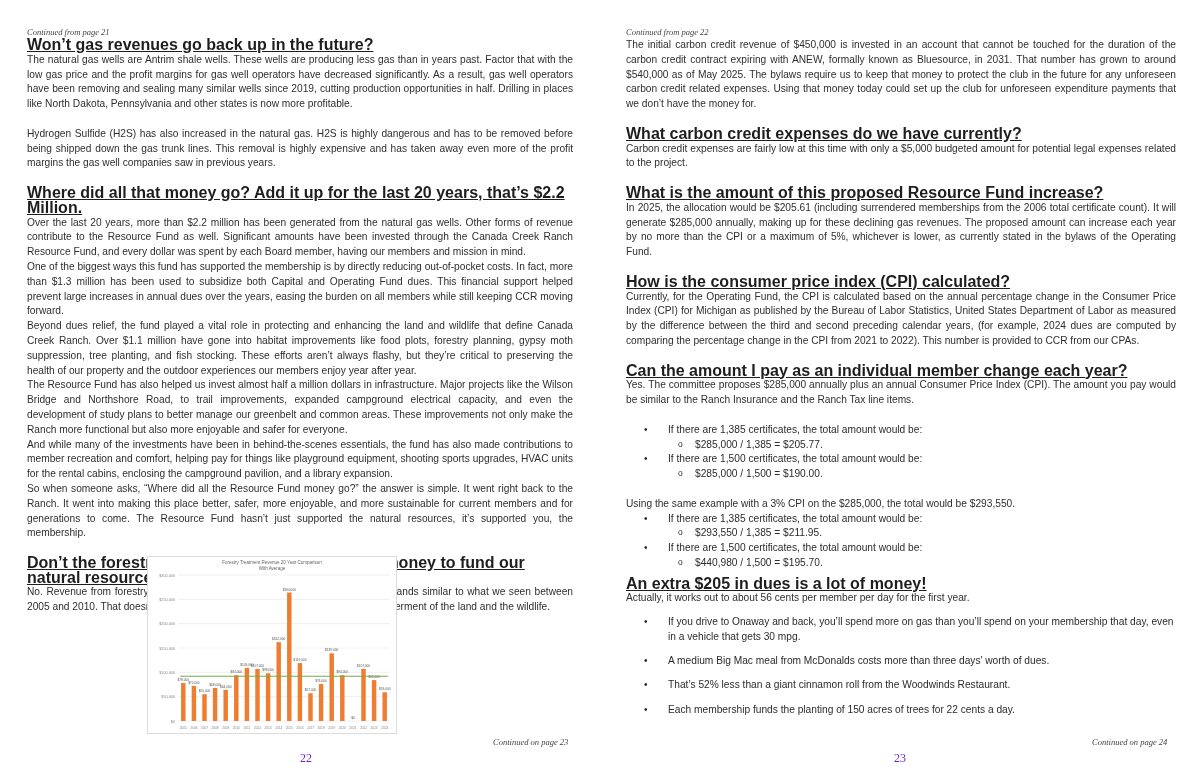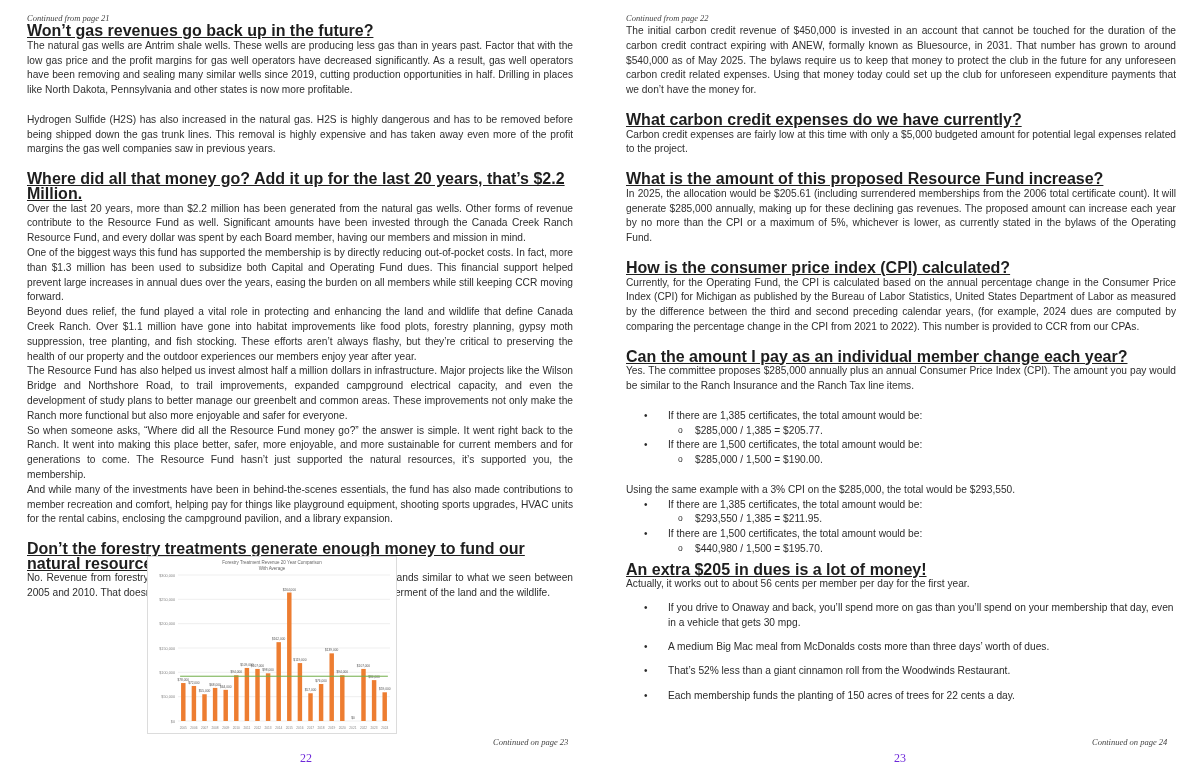--- a/index.html
+++ b/index.html
@@ -1,21 +1,21 @@
 <!DOCTYPE html>
 <html><head>
 <meta charset="utf-8">
 <style>
   * { box-sizing: border-box; margin: 0; padding: 0; }
   html, body { width: 1200px; height: 776px; background: #ffffff; overflow: hidden; }
   body { font-family: "Liberation Sans", sans-serif; color: #2b2b2b; position: relative; }
   .page { position: absolute; top: 0; height: 776px; }
   .page.left { left: 0; width: 600px; }
   .page.right { left: 600px; width: 600px; }
-  .col { position: absolute; top: 12px; }
+  .col { position: absolute; top: 26px; }
   .page.left .col { left: 27px; width: 546px; }
   .page.right .col { left: 26px; width: 550px; }
   .cont-top { font-family: "Liberation Serif", serif; font-style: italic; font-size: 8.5px; color: #444; height: 12px; line-height: 12px; }
   h3 { font-size: 16px; font-weight: bold; text-decoration: underline; line-height: 14.8px; color: #1e1e1e; }
   p { font-size: 10.2px; line-height: 14.8px; text-align: justify; text-align-last: left; color: #2e2e2e; }
   .gap { height: 14.8px; }
   .gap-s { height: 6px; }
   ul.lvl1 { list-style: none; margin-left: 0; }
   ul.lvl1 > li { position: relative; padding-left: 42px; font-size: 10.2px; line-height: 14.8px; }
   ul.lvl1 > li::before { content: "\2022"; position: absolute; left: 18px; top: 0; font-size: 10px; }
@@ -39,22 +39,22 @@
     <p>The natural gas wells are Antrim shale wells.  These wells are producing less gas than in years past.  Factor that with the low gas price and the profit margins for gas well operators have decreased significantly.  As a result, gas well operators have been removing and sealing many similar wells since 2019, cutting production opportunities in half.  Drilling in places like North Dakota, Pennsylvania and other states is now more profitable.</p>
     <div class="gap"></div>
     <p>Hydrogen Sulfide (H2S) has also increased in the natural gas.  H2S is highly dangerous and has to be removed before being shipped down the gas trunk lines.  This removal is highly expensive and has taken away even more of the profit margins the gas well companies saw in previous years.</p>
     <div class="gap"></div>
 
     <h3>Where did all that money go? Add it up for the last 20 years, that’s $2.2 Million.</h3>
     <p>Over the last 20 years, more than $2.2 million has been generated from the natural gas wells. Other forms of revenue contribute to the Resource Fund as well. Significant amounts have been invested through the Canada Creek Ranch Resource Fund, and every dollar was spent by each Board member, having our members and mission in mind.</p>
     <p>One of the biggest ways this fund has supported the membership is by directly reducing out-of-pocket costs. In fact, more than $1.3 million has been used to subsidize both Capital and Operating Fund dues. This financial support helped prevent large increases in annual dues over the years, easing the burden on all members while still keeping CCR moving forward.</p>
     <p>Beyond dues relief, the fund played a vital role in protecting and enhancing the land and wildlife that define Canada Creek Ranch. Over $1.1 million have gone into habitat improvements like food plots, forestry planning, gypsy moth suppression, tree planting, and fish stocking. These efforts aren’t always flashy, but they’re critical to preserving the health of our property and the outdoor experiences our members enjoy year after year.</p>
     <p>The Resource Fund has also helped us invest almost half a million dollars in infrastructure. Major projects like the Wilson Bridge and Northshore Road, to trail improvements, expanded campground electrical capacity, and even the development of study plans to better manage our greenbelt and common areas. These improvements not only make the Ranch more functional but also more enjoyable and safer for everyone.</p>
+    <p>And while many of the investments have been in behind-the-scenes essentials, the fund has also made contributions to member recreation and comfort, helping pay for things like playground equipment, shooting sports upgrades, HVAC units for the rental cabins, enclosing the campground pavilion, and a library expansion.</p>
     <p>So when someone asks, “Where did all the Resource Fund money go?” the answer is simple. It went right back to the Ranch. It went into making this place better, safer, more enjoyable, and more sustainable for current members and for generations to come. The Resource Fund hasn’t just supported the natural resources, it’s supported you, the membership.</p>
-    <p>And while many of the investments have been in behind-the-scenes essentials, the fund has also made contributions to member recreation and comfort, helping pay for things like playground equipment, shooting sports upgrades, HVAC units for the rental cabins, enclosing the campground pavilion, and a library expansion.</p>
     <div class="gap"></div>
 
     <h3>Don’t the forestry treatments generate enough money to fund our natural resource projects?</h3>
     <p>No.  Revenue from forestry has dropped in the last few years due to market demands similar to what we seen between 2005 and 2010.  That doesn’t mean we should stop forestry treatments for the betterment of the land and the wildlife.</p>
   </div>
 
   <div class="chart">
     <svg id="chart-svg" width="248" height="176">
         <text x="124" y="7" font-size="4.5" text-anchor="middle" fill="#666" font-family="Liberation Sans, sans-serif">Forestry Treatment Revenue 20 Year Comparison</text>
         <text x="124" y="13" font-size="4.5" text-anchor="middle" fill="#666" font-family="Liberation Sans, sans-serif">With Average</text>

